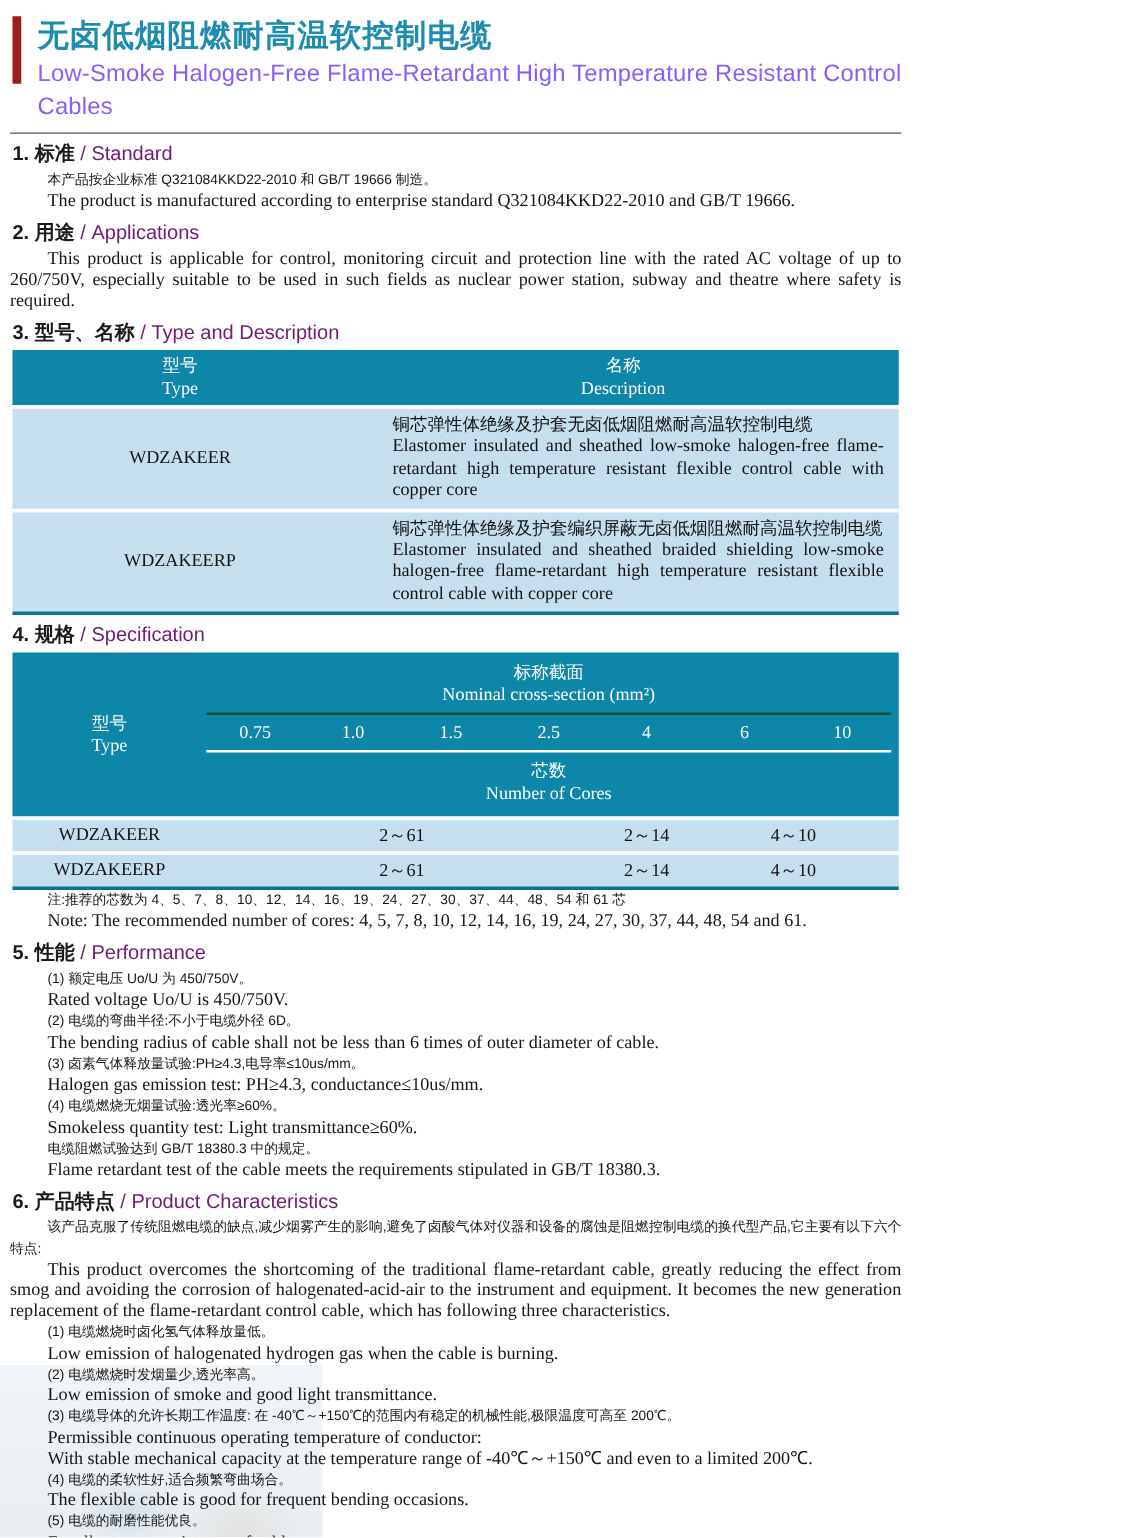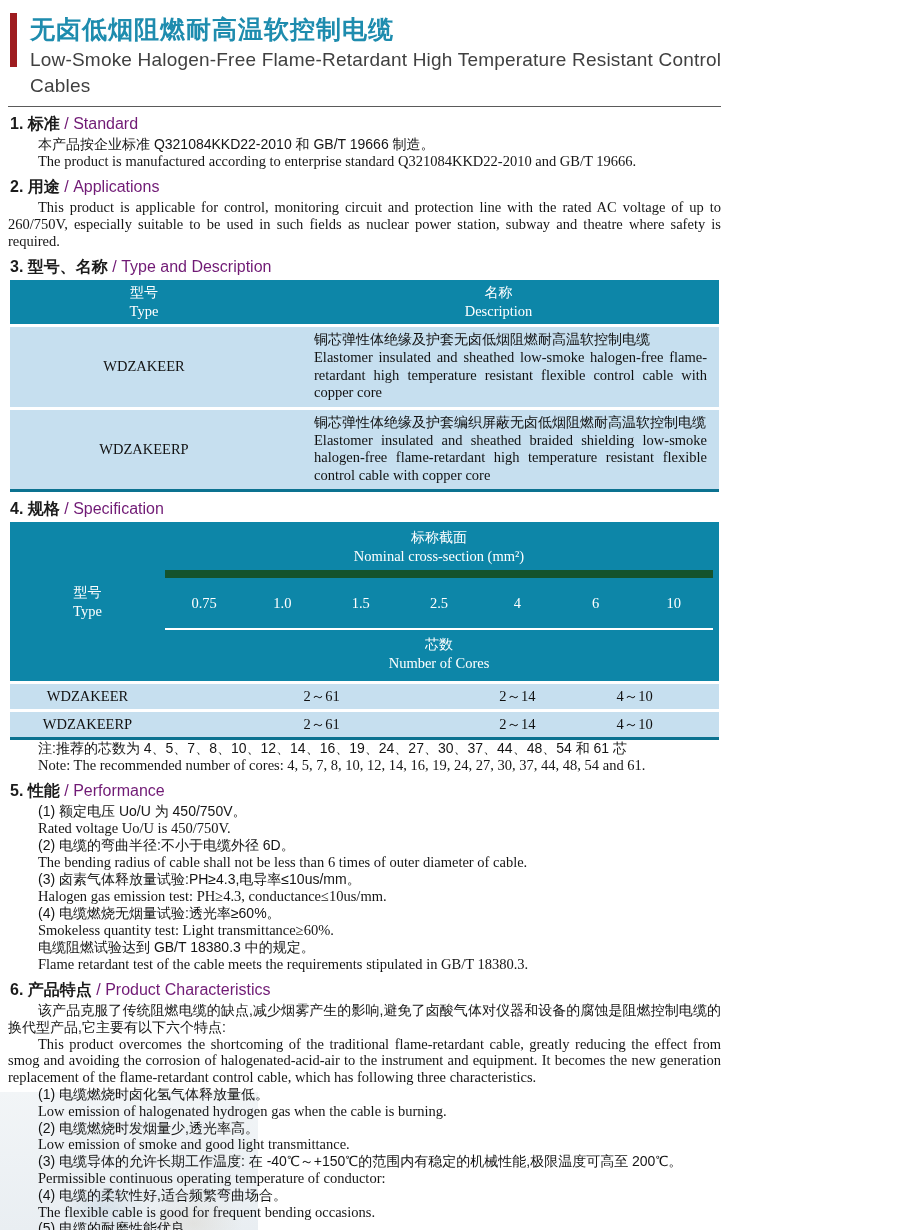--- a/index.html
+++ b/index.html
@@ -2,30 +2,30 @@
 <html style="--c-red: #9e1c20; --c-teal: #0d86a8; --c-row: #c6dfef; --c-border: #0c7290; --c-title: #1e8cae;"><head>
 <meta charset="utf-8">
 <style>
   html,body{margin:0;padding:0;background:#fff;}
   .page{position:relative;width:729px;height:1230px;overflow:hidden;background:#fff;
         font-family:"Liberation Sans",sans-serif;color:#111;}
   
   .hd{position:relative;padding-top:13px;}
   .redbar{position:absolute;left:10px;top:13px;width:7px;height:54px;background:var(--c-red,#9e1c20);}
   .t-cn{margin:0 0 0 30px;font-size:25px;line-height:32px;font-weight:700;letter-spacing:1px;color:var(--c-title,#1e8cae);}
-  .t-en{margin:2px 0 0 30px;font-size:19px;line-height:26px;color:#404040;letter-spacing:.2px;}
+  .t-en{margin:2px 0 0 30px;font-size:19px;line-height:26px;color:#8b5cf6;letter-spacing:.2px;}
   .rule{border:none;border-top:1px solid #5a5a5a;margin:7px 8px 0 8px;}
   
   .content{padding:0 8px;}
   h2.h{font-size:16px;line-height:20px;margin:7px 0 2px 2px;font-weight:400;color:#1b1b1b;}
   h2.h .hb{font-weight:700;}
   h2.h .hs{font-weight:400;color:#701a75;}
   .mt-first{margin-top:17px;}
   .mt-big{margin-top:12px;}
-  .ln{margin:0;text-indent:30px;font-size:14px;line-height:17px;color:#151515;}
+  .ln{margin:0;text-indent:30px;font-size:11px;line-height:17px;color:#151515;}
   .cn{font-family:"Liberation Sans",sans-serif;}
   .en{font-family:"Liberation Serif",serif;font-size:14.5px;}
   .just{text-align:justify;}
   .s6 .ln{line-height:16.8px;}
   
   .tbl{margin:3px 2px 0 2px;border-bottom:3px solid var(--c-border,#0c7290);}
   .teal{background:var(--c-teal,#0d86a8);color:#fff;}
   .rowblue{background:var(--c-row,#c6dfef);}
   
   .t3h{display:flex;text-align:center;padding:3px 0;}
@@ -37,21 +37,21 @@
   .t3r .c1{display:flex;align-items:center;justify-content:center;
            font-family:"Liberation Serif",serif;font-size:14.5px;}
   .t3r .desc{padding:3px 12px 5px 4px;margin-left:32px;}
   .t3r .desc .dcn{margin:0;font-size:14px;line-height:19px;}
   .t3r .desc .den{margin:0;font-family:"Liberation Serif",serif;font-size:14.5px;line-height:17.5px;text-align:justify;}
   
   .t4h{display:flex;}
   .t4 .tc{width:155px;flex:none;display:flex;flex-direction:column;justify-content:center;text-align:center;}
   .t4 .tright{flex:1;padding-right:6px;}
   .cross{padding:6px 0 4px;text-align:center;}
-  .sizes{display:flex;border-top:8px solid #14532d;border-bottom:2px solid #fff;padding:16px 0;}
+  .sizes{display:flex;border-top:2px solid #14532d;border-bottom:2px solid #fff;padding:5px 0;}
   .sz{flex:1;text-align:center;font-family:"Liberation Serif",serif;font-size:14.5px;line-height:18px;}
   .cores{padding:5px 0 8px;text-align:center;}
   .t4r{display:flex;margin-top:3px;height:25px;align-items:center;text-align:center;
        font-family:"Liberation Serif",serif;font-size:14.5px;}
   .t4r .tc{height:25px;display:flex;align-items:center;justify-content:center;flex-direction:row;}
   .t4r .vals{flex:1;display:flex;padding-right:6px;}
   .v1{flex:4;} .v2{flex:1;} .v3{flex:2;}
   
   .wm{position:absolute;left:0;top:1092px;width:258px;height:138px;z-index:0;
       background:
@@ -193,20 +193,21 @@
     </h2>
     <div class="s6">
       <p class="ln cn just">该产品克服了传统阻燃电缆的缺点,减少烟雾产生的影响,避免了卤酸气体对仪器和设备的腐蚀是阻燃控制电缆的换代型产品,它主要有以下六个特点:</p>
       <p class="ln en just">This product overcomes the shortcoming of the traditional flame-retardant cable, greatly reducing the effect from smog and avoiding the corrosion of halogenated-acid-air to the instrument and equipment. It becomes the new generation replacement of the flame-retardant control cable, which has following three characteristics.</p>
       <p class="ln cn">(1) 电缆燃烧时卤化氢气体释放量低。</p>
       <p class="ln en">Low emission of halogenated hydrogen gas when the cable is burning.</p>
       <p class="ln cn">(2) 电缆燃烧时发烟量少,透光率高。</p>
       <p class="ln en">Low emission of smoke and good light transmittance.</p>
       <p class="ln cn">(3) 电缆导体的允许长期工作温度: 在 -40℃～+150℃的范围内有稳定的机械性能,极限温度可高至 200℃。</p>
       <p class="ln en">Permissible continuous operating temperature of conductor:</p>
+      <p class="ln en">With stable mechanical capacity at the temperature range of -40℃～+150℃ and even to a limited 200℃.</p>
       <p class="ln cn">(4) 电缆的柔软性好,适合频繁弯曲场合。</p>
       <p class="ln en">The flexible cable is good for frequent bending occasions.</p>
       <p class="ln cn">(5) 电缆的耐磨性能优良。</p>
       <p class="ln en">Excellent wear resistance of cable.</p>
       <p class="ln cn">(6) 电缆耐各种化学品。</p>
       <p class="ln en">Cable resistance to various chemicals.</p>
     </div>
 
   </div>
 </div>

